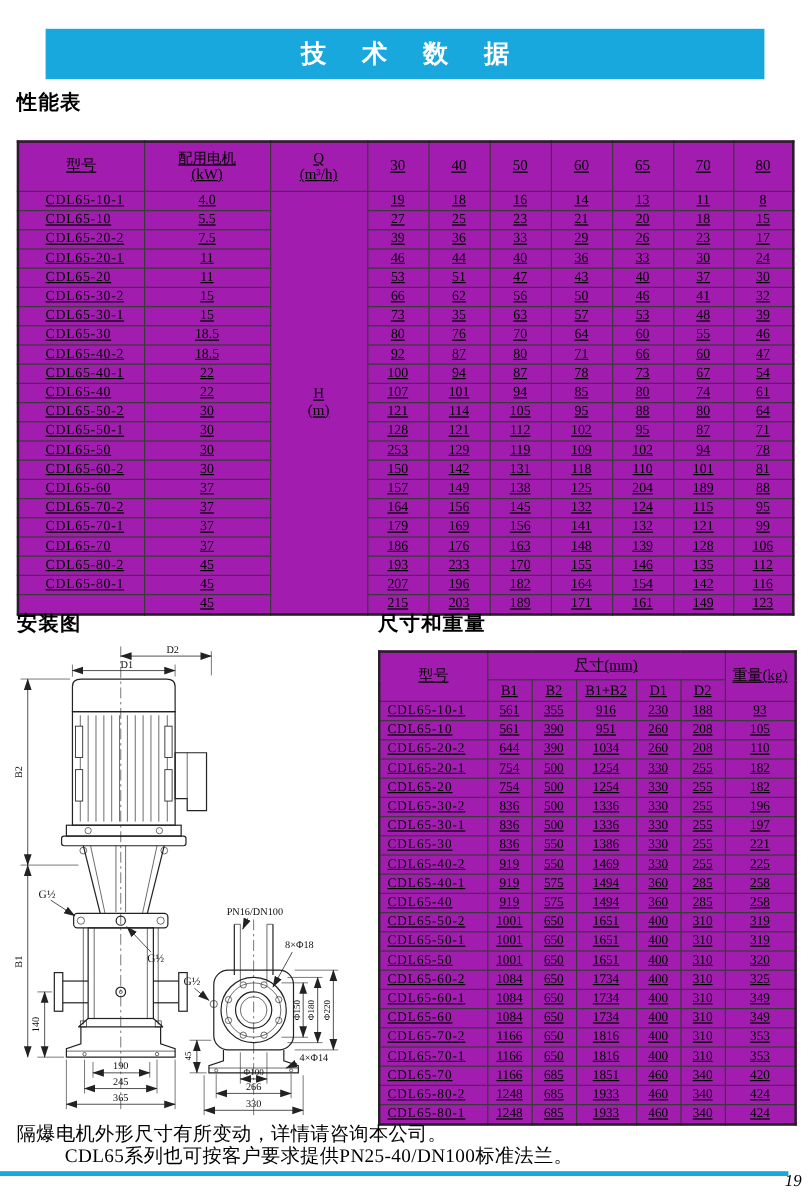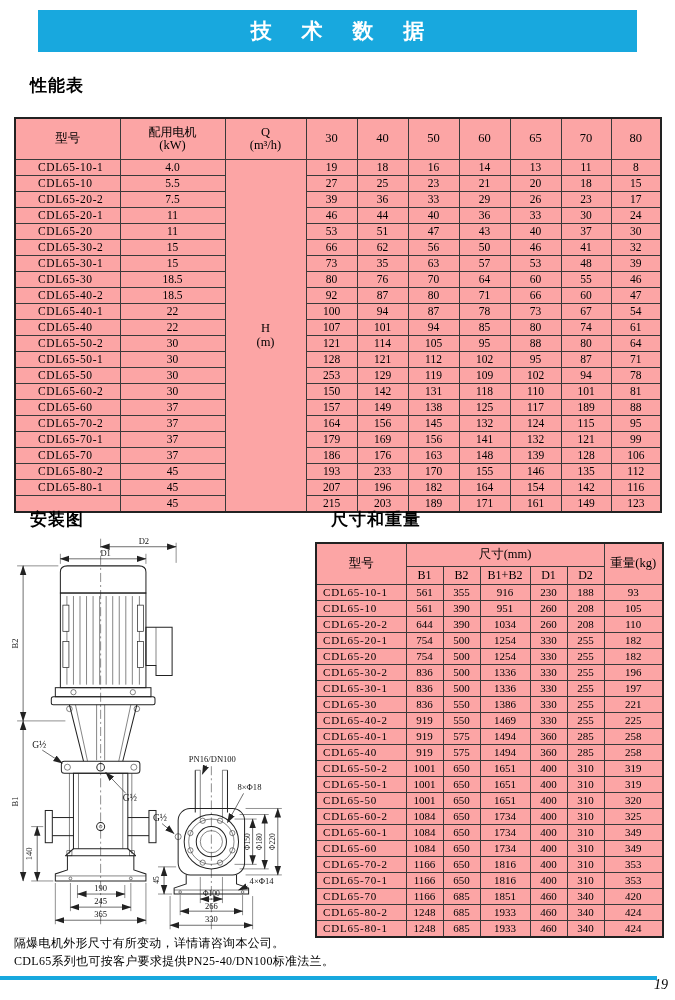--- a/index.html
+++ b/index.html
@@ -1,27 +1,27 @@
 <!DOCTYPE html>
 <html><head>
 <meta charset="utf-8">
 <style>
   html,body{margin:0;padding:0;background:#fff;}
   body{width:675px;height:1000px;position:relative;overflow:hidden;
        font-family:"Liberation Serif",serif;color:#000;}
-  .titlebar{position:absolute;left:38px;top:10px;width:599px;height:42px;background:#18a8de;
+  .titlebar{position:absolute;left:38px;top:24px;width:599px;height:42px;background:#18a8de;
             color:#fff;display:flex;align-items:center;justify-content:center;
             font-family:"Liberation Sans",sans-serif;font-weight:bold;font-size:21px;
             letter-spacing:12px;text-indent:12px;}
   .sec-title{position:absolute;font-family:"Liberation Sans",sans-serif;font-weight:bold;
-             font-size:17px;letter-spacing:1px;margin-left:16px;}
+             font-size:17px;letter-spacing:1px;}
   #perf-title{left:14px;top:74px;}
   #install-title{left:14px;top:508px;}
   #dims-title{left:315px;top:508px;text-align:right;}
-  table{border-collapse:collapse;table-layout:fixed;background:#fca5a5;}
+  table{border-collapse:collapse;table-layout:fixed;background:#a21caf;text-decoration:underline;}
   th,td{border:1px solid #3a3a3a;text-align:center;padding:0;line-height:1.05;
         overflow:hidden;white-space:nowrap;}
   .perf{position:absolute;left:14px;top:117px;width:646px;border:2px solid #222;}
   .perf thead th{height:40px;font-size:12.5px;font-weight:normal;}
   .perf thead th .zh{font-size:12px;}
   .perf tbody td{height:15px;font-size:11.5px;}
   .perf td.cell-model{text-align:left;padding-left:22px;letter-spacing:0.6px;}
   .perf td.cell-hm{font-size:12.5px;vertical-align:middle;}
   .dims{position:absolute;left:315px;top:542px;width:347px;border:2px solid #222;}
   .dims thead th{font-weight:normal;font-size:12px;}
@@ -33,22 +33,22 @@
   .ol{fill:none;stroke:#222;stroke-width:1;}
   .tl{fill:none;stroke:#222;stroke-width:0.55;}
   .slot{fill:#fff;stroke:#222;stroke-width:0.7;}
   .cl{stroke:#444;stroke-width:0.6;stroke-dasharray:9 3 2 3;fill:none;}
   .ext{stroke:#222;stroke-width:0.5;fill:none;}
   .dim{stroke:#222;stroke-width:0.65;fill:none;marker-start:url(#ah);marker-end:url(#ah);}
   .lead{stroke:#222;stroke-width:0.65;fill:none;marker-end:url(#ah);}
   .dl{font-family:"Liberation Serif",serif;font-size:8.5px;fill:#111;}
   .ds{font-family:"Liberation Serif",serif;font-size:7.5px;fill:#111;}
   .dlb{font-family:"Liberation Serif",serif;font-size:9.5px;fill:#111;}
-  .note{position:absolute;left:14px;font-size:12px;letter-spacing:0.3px;}
-  #note1{top:935px;} #note2{top:953px;}
+  .note{position:absolute;left:14px;font-size:16px;letter-spacing:0.3px;}
+  #note1{top:935px;} #note2{top:953px;margin-left:40px;}
   .bottom-rule{position:absolute;left:0;top:976px;width:657px;height:4px;background:#18a8de;}
   .pagenum{position:absolute;right:7px;top:977px;font-style:italic;font-size:14px;}
 </style>
 </head>
 <body>
 
 <div class="titlebar">技 术 数 据</div>
 
 <div class="sec-title" id="perf-title">性能表</div>
 
@@ -255,21 +255,21 @@
         <td>101</td>
         <td>81</td>
       </tr>
       <tr>
         <td class="cell-model">CDL65-60</td>
         <td>37</td>
         <td>157</td>
         <td>149</td>
         <td>138</td>
         <td>125</td>
-        <td>117</td>
+        <td>204</td>
         <td>189</td>
         <td>88</td>
       </tr>
       <tr>
         <td class="cell-model">CDL65-70-2</td>
         <td>37</td>
         <td>164</td>
         <td>156</td>
         <td>145</td>
         <td>132</td>

